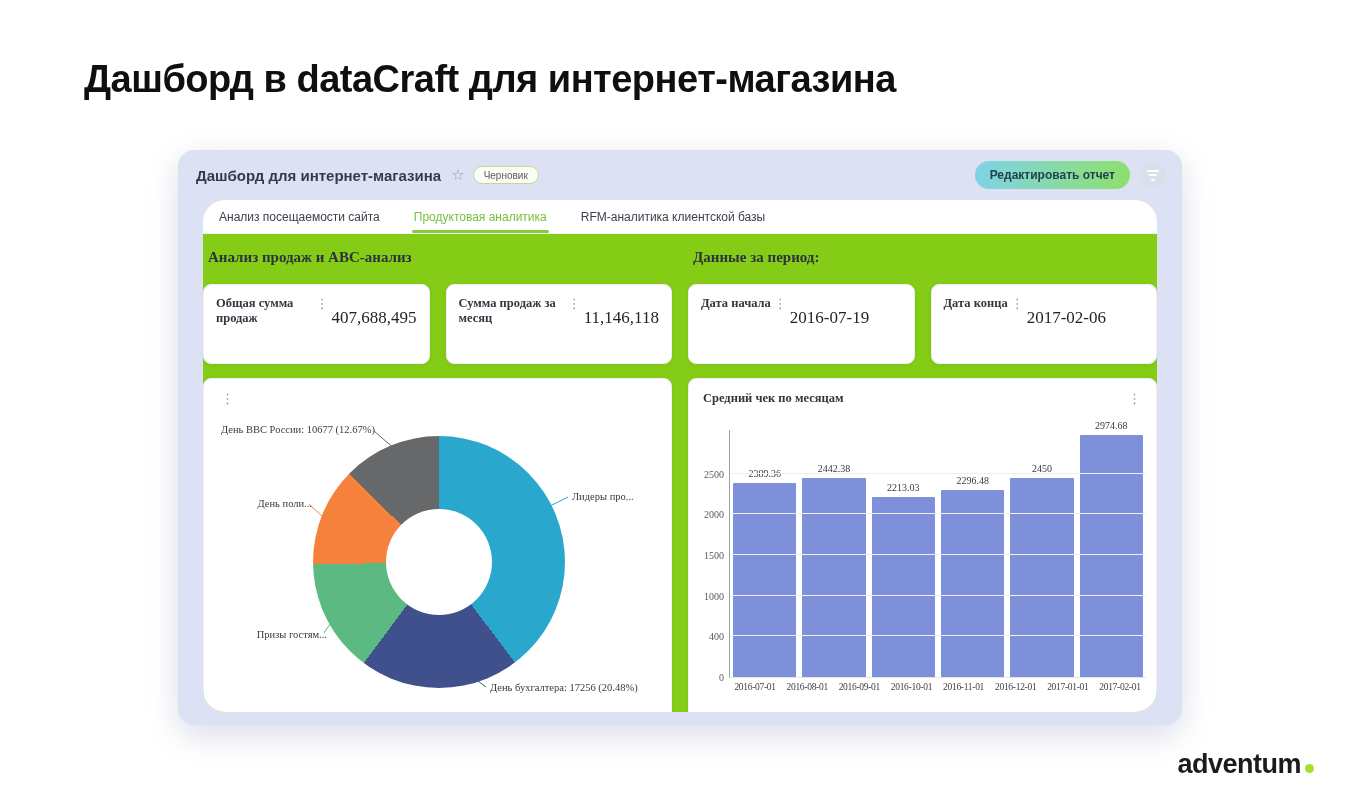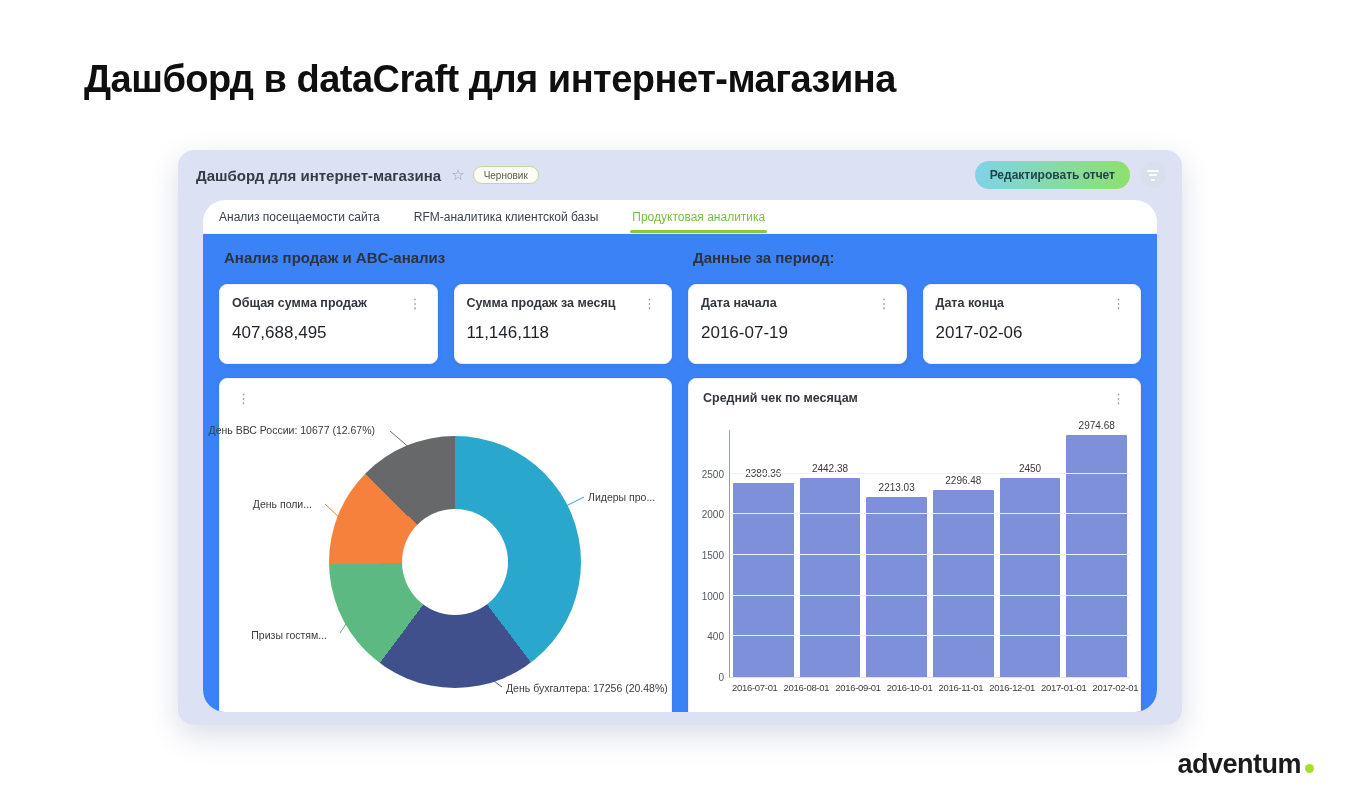--- a/index.html
+++ b/index.html
@@ -32,29 +32,29 @@
   
   .panel { position:absolute; left:25px; right:25px; top:50px; bottom:13px;
            background:#ffffff; border-radius:22px; overflow:hidden; }
   .tab-bar { display:flex; gap:30px; padding:0 14px; border-bottom:1px solid #f0f1f5; }
   .tab { position:relative; font-size:12px; color:#3b414e; padding:10px 2px 9px; cursor:pointer;
          white-space:nowrap; }
   .tab.active { color:#76c043; }
   .tab.active::after { content:""; position:absolute; left:0; right:0; bottom:0; height:3px;
                        background:#8bc93c; border-radius:2px; }
 
-  .content { padding:10px 16px 0; background:#3b82f6; height:calc(100% - 34px);
+  .content { padding:10px 0 0; background:#84cc16; height:calc(100% - 34px);
              display:grid; grid-template-columns:repeat(4,1fr); gap:14px 16px;
-             grid-template-rows:26px 80px 342px; align-content:start; }
+             grid-template-rows:26px 80px 342px; align-content:start;font-family:Liberation Serif, serif; }
   .sec-title { font-size:15px; font-weight:700; color:#2d323e; align-self:center; padding-left:5px; }
   .sec-title.left { grid-column:1 / span 2; } .sec-title.right { grid-column:3 / span 2; }
 
   .card { background:#ffffff; border:1px solid #ededf3; border-radius:8px;
           box-shadow:0 1px 4px rgba(40,50,90,0.07); }
-  .kpi { padding:11px 12px; display:flex; flex-direction:column; }
+  .kpi { padding:11px 12px; display:flex; flex-direction:row; }
   .kpi-top { display:flex; align-items:flex-start; }
   .kpi-label { font-size:12.5px; font-weight:700; color:#33363e; flex:1; }
   .kebab { font-size:13px; color:#8b90a0; cursor:pointer; line-height:1; padding:1px 3px; }
   .kpi-value { font-size:17px; color:#1f2127; margin-top:12px; }
 
   .chart-panel { grid-column:span 2; position:relative; }
   .cp-head { display:flex; align-items:flex-start; padding:12px 12px 4px 14px; }
   .cp-title { flex:1; font-size:12.5px; font-weight:700; color:#33363e; padding-right:10px; }
   .cp-body { position:relative; height:288px; }
 
@@ -108,22 +108,22 @@
     <button class="filter-btn">
       <span></span>
         <span></span>
         <span></span>
     </button>
   </div>
 
   <div class="panel">
     <div class="tab-bar">
         <div class="tab">Анализ посещаемости сайта</div>
+        <div class="tab active">Продуктовая аналитика</div>
         <div class="tab">RFM-аналитика клиентской базы</div>
-        <div class="tab active">Продуктовая аналитика</div>
       </div>
 
     <div class="content">
       <div class="sec-title left">Анализ продаж и ABC-анализ</div>
       <div class="sec-title right">Данные за период:</div>
 
       <div class="card kpi">
           <div class="kpi-top">
             <span class="kpi-label">Общая сумма продаж</span>
             <span class="kebab">⋮</span>

